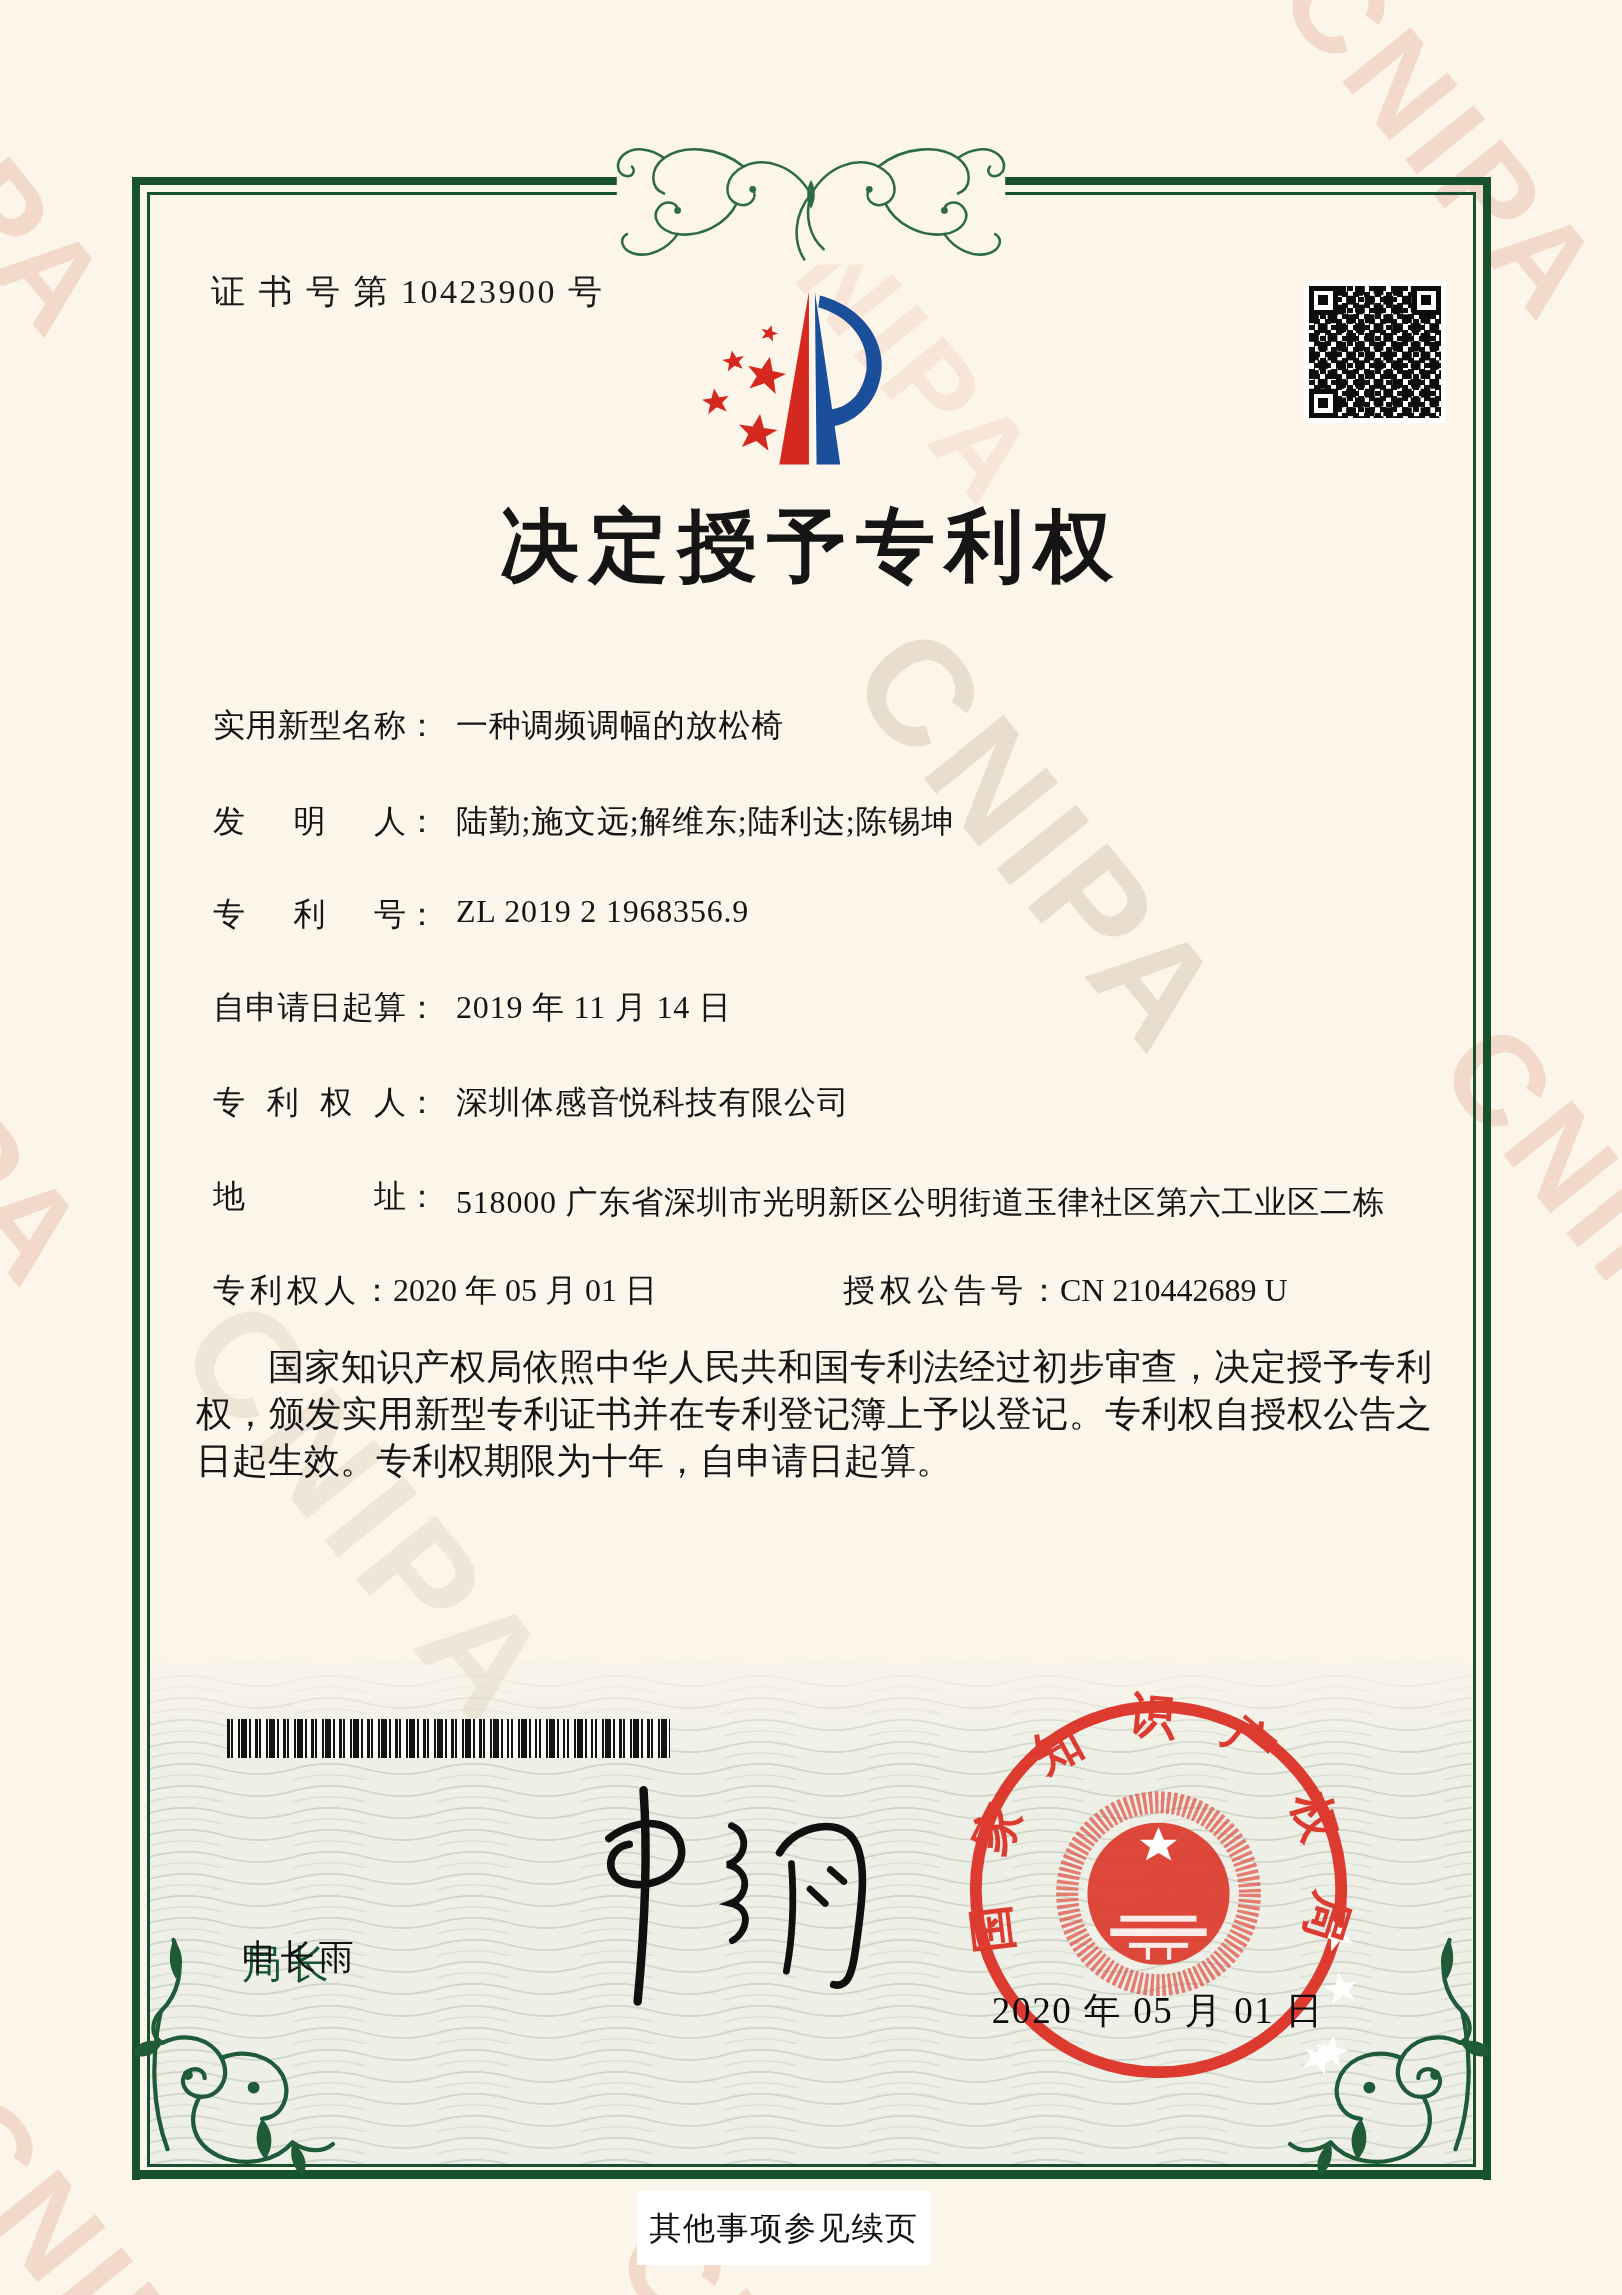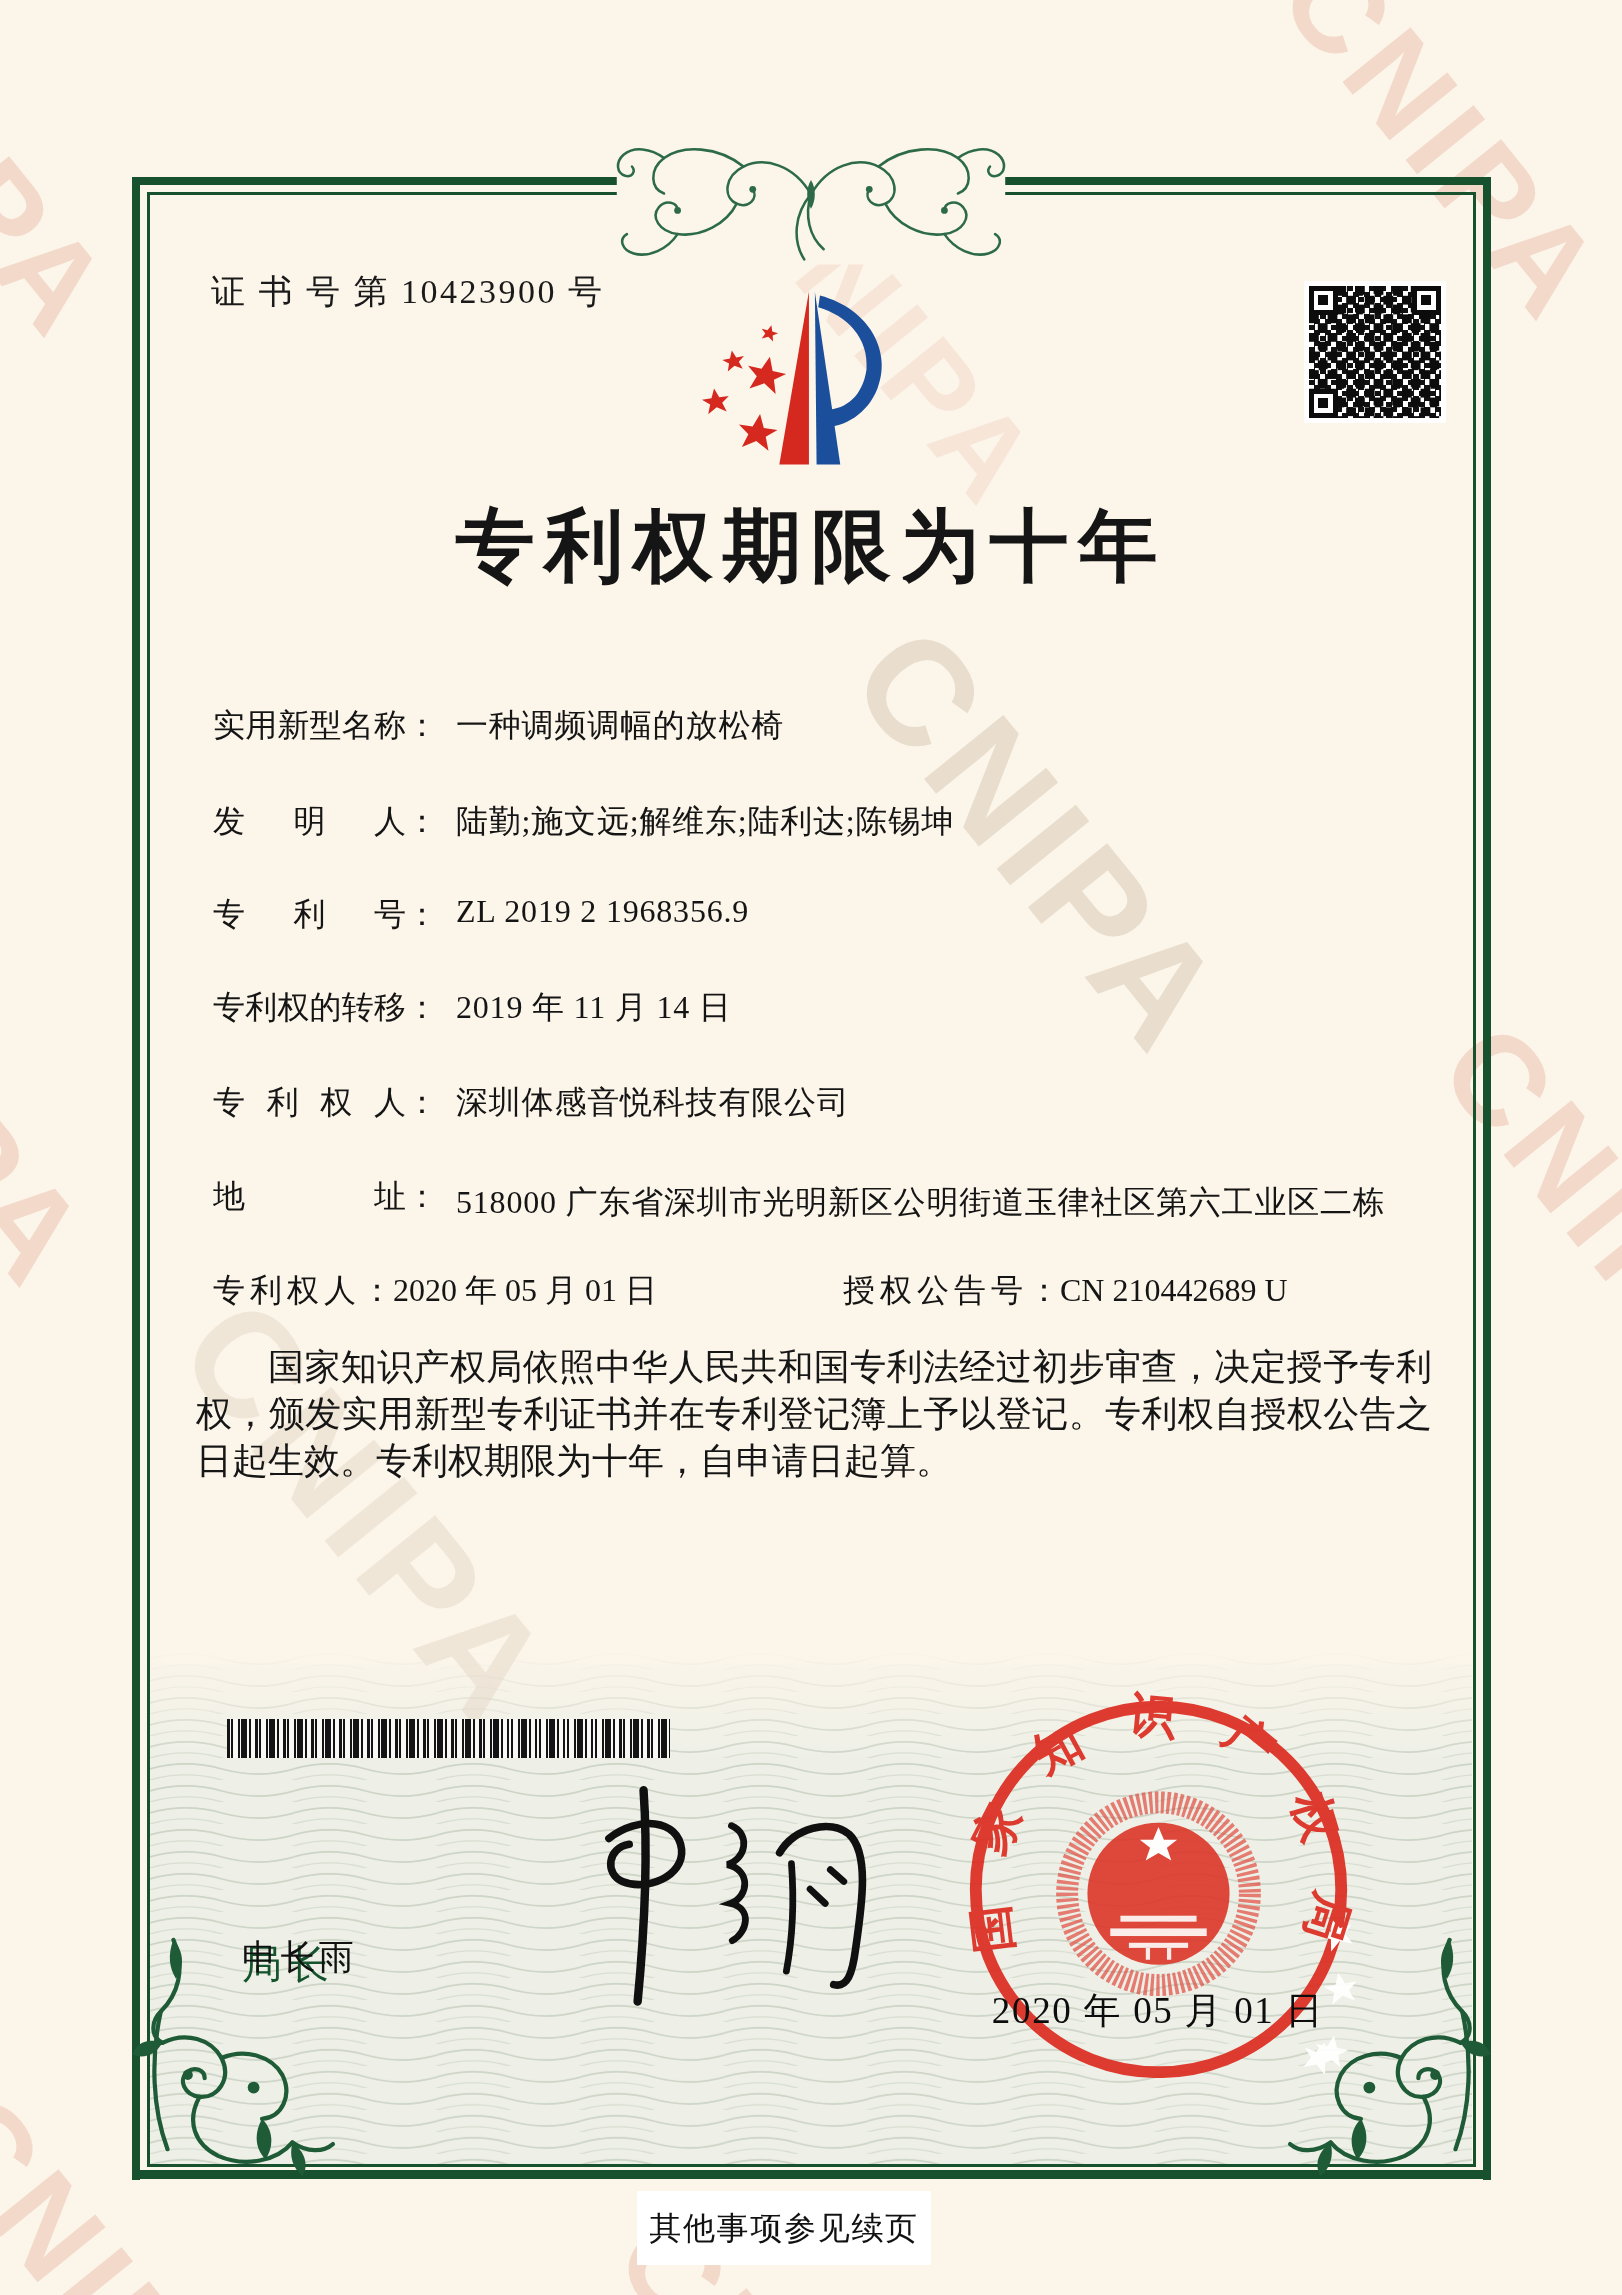--- a/index.html
+++ b/index.html
@@ -199,33 +199,33 @@
     <path d="M150,62 C210,78 235,130 218,172 C204,208 168,222 148,216 L146,196 C176,202 200,184 205,150 C208,112 182,86 148,76 Z" fill="#1b4e9b"></path>
   </svg>
 
   <div id="qr">
     <div class="modules"></div>
     <div class="finder" id="f1"></div>
     <div class="finder" id="f2"></div>
     <div class="finder" id="f3"></div>
   </div>
 
-  <div id="doc-title">专利权期限为十年</div>
+  <div id="doc-title">决定授予专利权</div>
 
   <div class="field-row" style="top:704px;">
     <span class="field-label">实用新型名称</span><span class="field-colon">：</span><span class="field-value">一种调频调幅的放松椅</span>
   </div>
   <div class="field-row" style="top:800px;">
     <span class="field-label">发明人</span><span class="field-colon">：</span><span class="field-value">陆勤;施文远;解维东;陆利达;陈锡坤</span>
   </div>
   <div class="field-row" style="top:893px;">
     <span class="field-label">专利号</span><span class="field-colon">：</span><span class="field-value">ZL 2019 2 1968356.9</span>
   </div>
   <div class="field-row" style="top:986px;">
-    <span class="field-label">专利权的转移</span><span class="field-colon">：</span><span class="field-value">2019 年 11 月 14 日</span>
+    <span class="field-label">自申请日起算</span><span class="field-colon">：</span><span class="field-value">2019 年 11 月 14 日</span>
   </div>
   <div class="field-row" style="top:1081px;">
     <span class="field-label">专利权人</span><span class="field-colon">：</span><span class="field-value">深圳体感音悦科技有限公司</span>
   </div>
   <div class="field-row" id="row-address" style="top:1175px;">
     <span class="field-label">地址</span><span class="field-colon">：</span><span class="field-value">518000 广东省深圳市光明新区公明街道玉律社区第六工业区二栋</span>
   </div>
 
   <div class="grant-group" style="left:213px;top:1269px;">
     <span class="grant-label">专利权人</span><span>：</span><span>2020 年 05 月 01 日</span>

